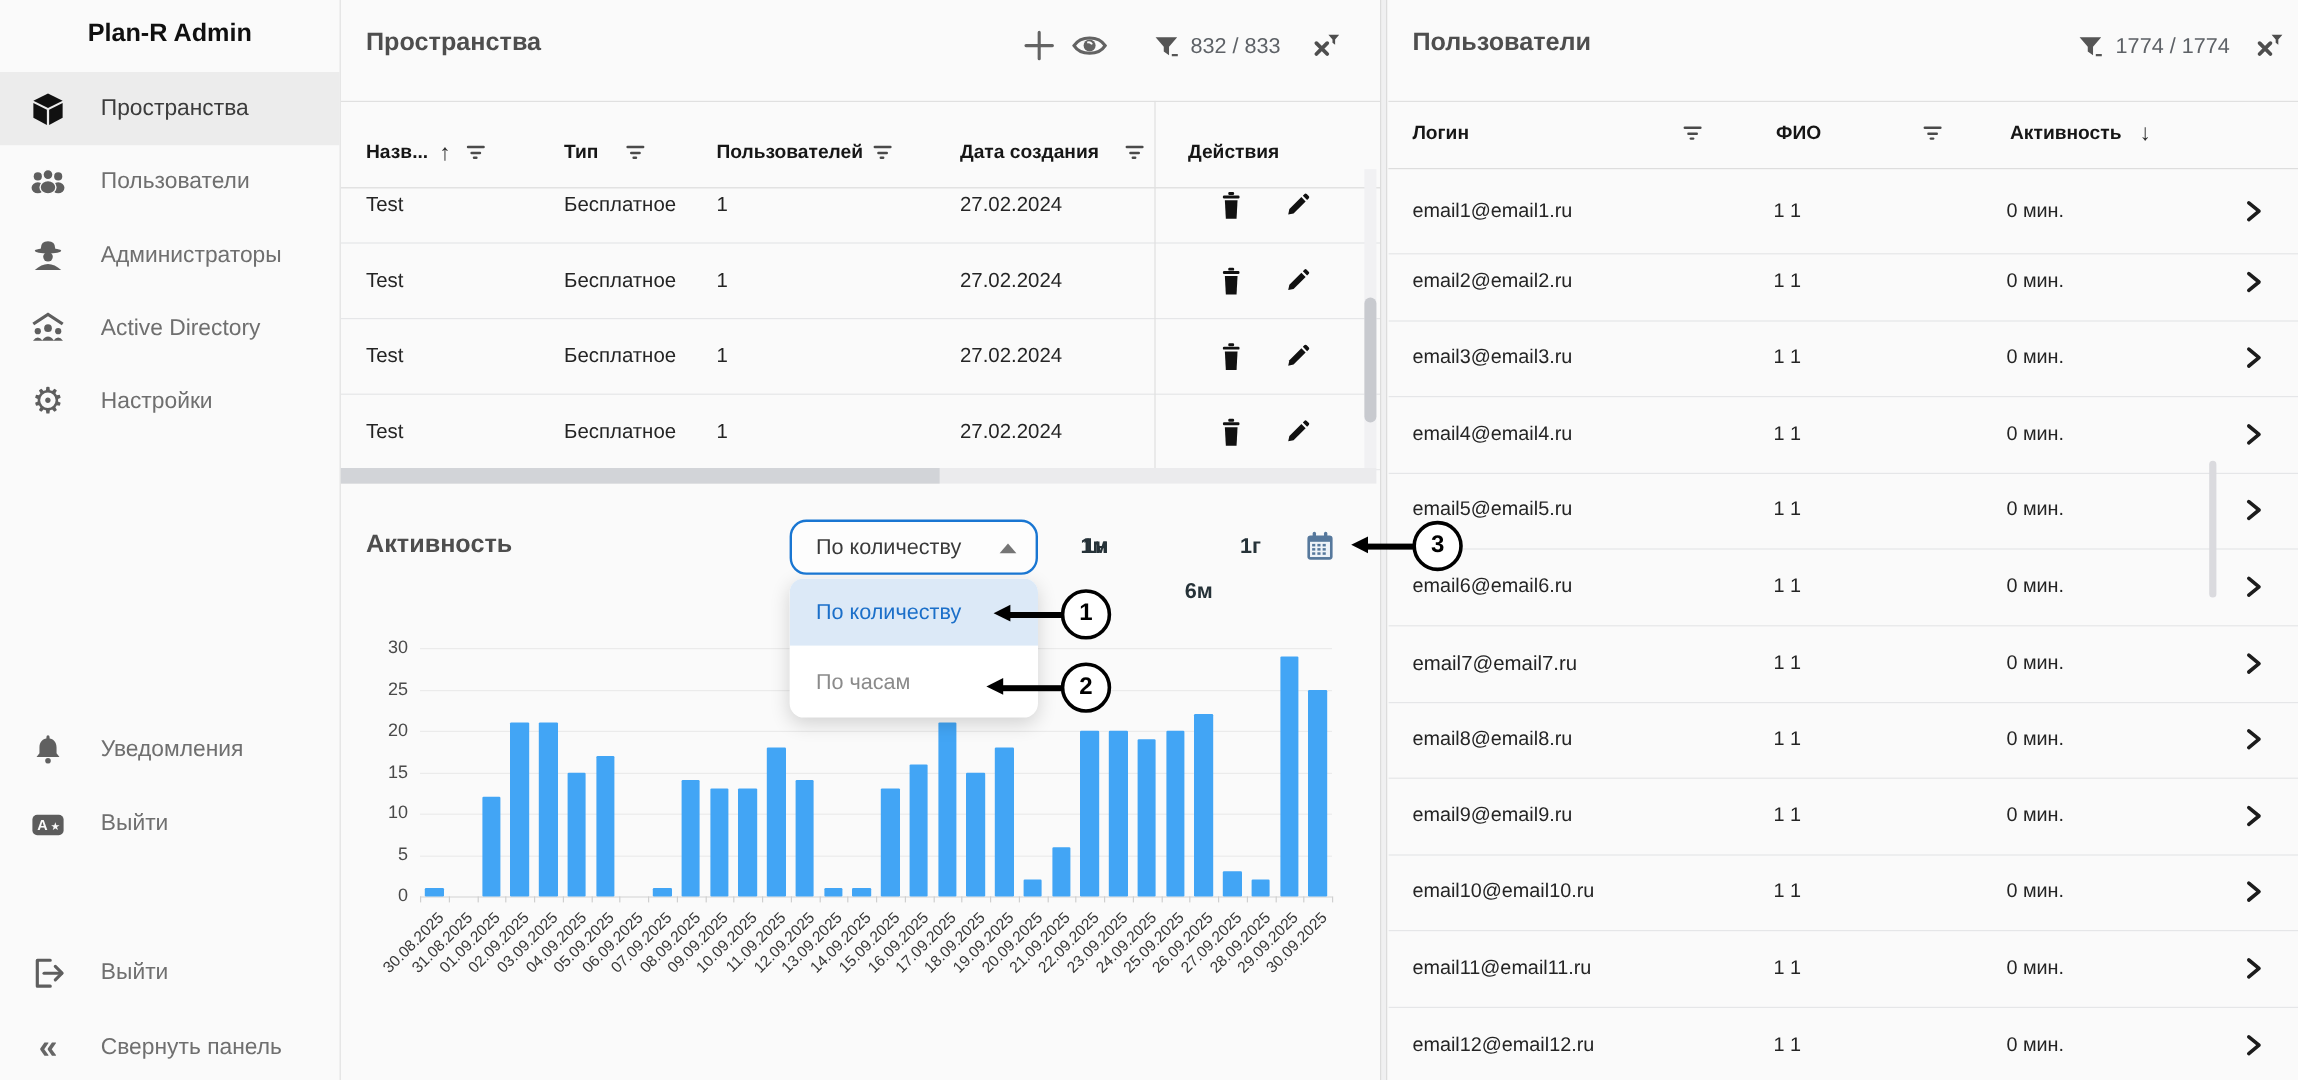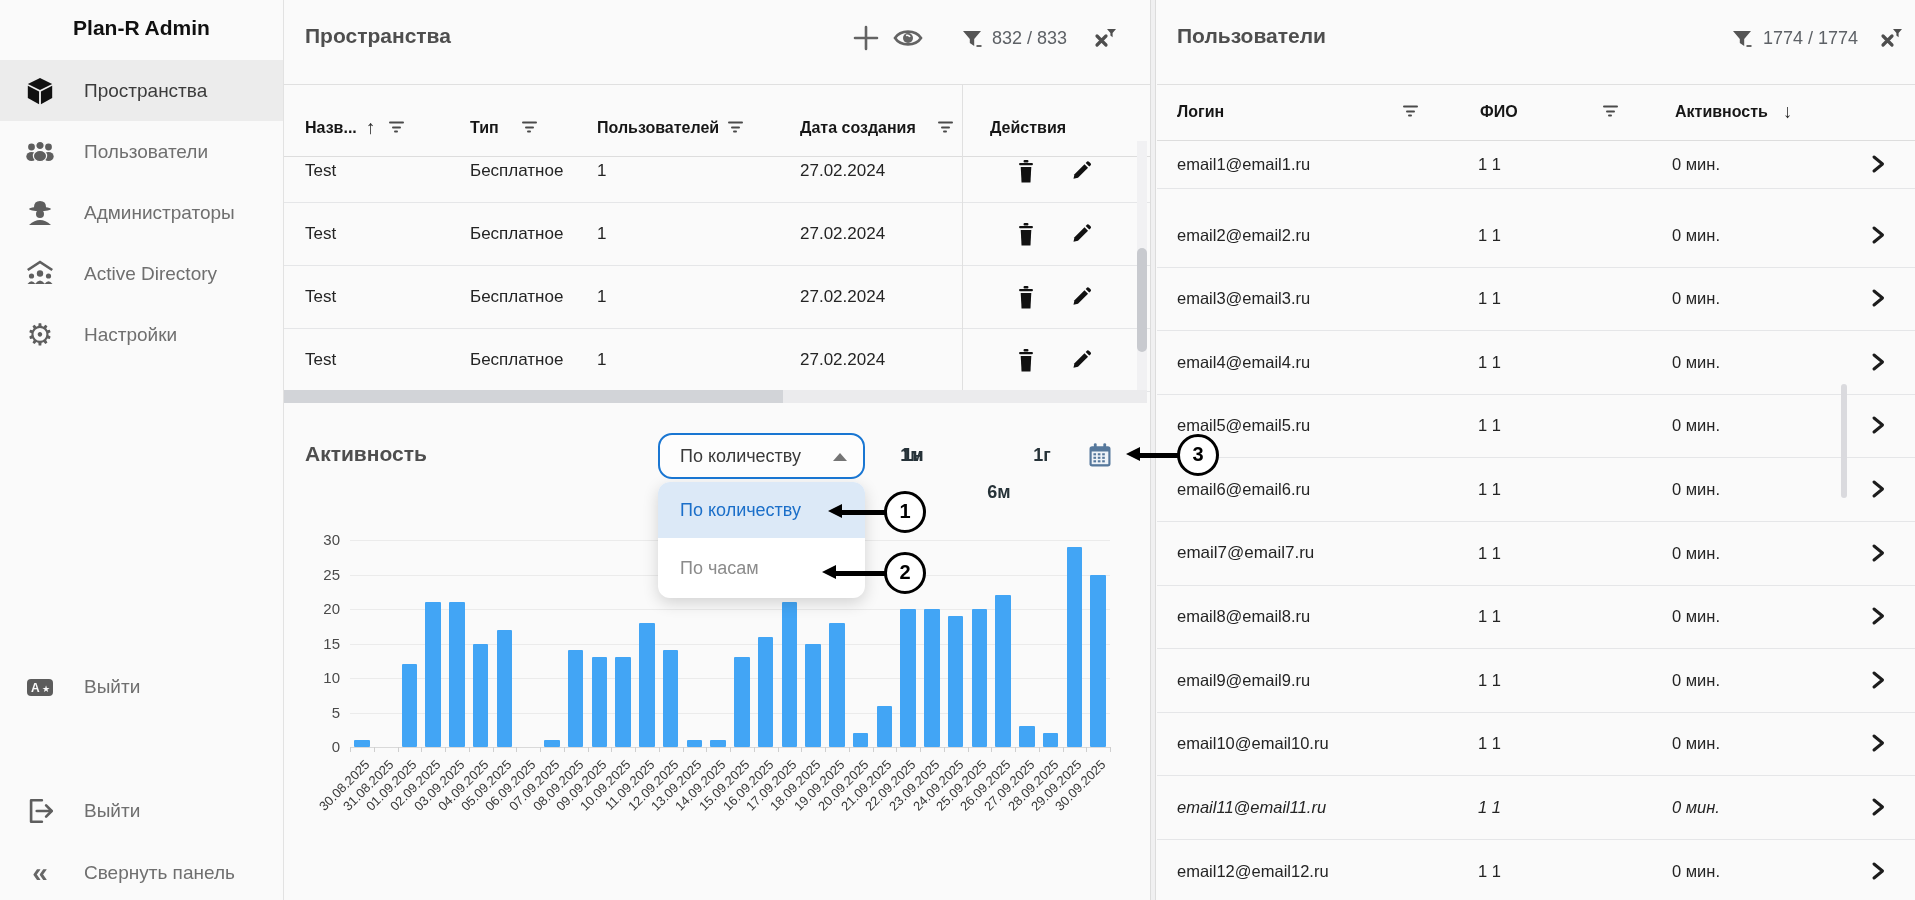--- a/index.html
+++ b/index.html
@@ -112,20 +112,30 @@
       </span>
       <span class="side-label">Active Directory</span>
     </div>
     <div class="side-item" style="top:304px">
       <span class="side-icon">
           <span class="glyph" style="font-size:30px;">⚙</span>
         </span>
       <span class="side-label">Настройки</span>
     </div>
 
+    <div class="side-item" style="top:594px">
+      <span class="side-icon">
+        <svg width="30" height="30" viewBox="0 0 32 32" fill="#606060">
+            <rect x="14.6" y="3" width="2.8" height="4" rx="1.4"></rect>
+            <path d="M16,5.5 c-4.8,0 -7.6,3.6 -7.6,8.2 v5.3 l-2.6,3.3 h20.4 l-2.6,-3.3 v-5.3 c0,-4.6 -2.8,-8.2 -7.6,-8.2 z"></path>
+            <circle cx="16" cy="25.6" r="2.5"></circle>
+          </svg>
+      </span>
+      <span class="side-label">Уведомления</span>
+    </div>
     <div class="side-item" style="top:656px">
       <span class="side-icon">
         <svg width="32" height="32" viewBox="0 0 32 32">
             <rect x="3" y="8" width="26" height="17" rx="4" fill="#5c5c5c"></rect>
             <text x="7" y="21" font-size="12" font-weight="bold" fill="#fafafa" font-family="Liberation Sans, sans-serif">A</text>
             <text x="18" y="20.5" font-size="9" fill="#fafafa" font-family="DejaVu Sans, sans-serif">★</text>
           </svg>
       </span>
       <span class="side-label">Выйти</span>
     </div>
@@ -467,21 +477,21 @@
     <span class="col-head" style="left:323px;">ФИО</span>
     <span class="filter-bars" style="left:445px;">
         <i class="fb1"></i>
         <i class="fb2"></i>
         <i class="fb3"></i>
       </span>
     <span class="col-head" style="left:518px;">Активность</span>
     <span class="sort-arrow" style="left:626px;">↓</span>
   </div>
   <div id="users-rows" class="abs" style="left:1157px;top:140px;width:758px;height:760px;overflow:hidden;">
-      <div class="row" style="top:0px;height:49px;padding-left:43px;">
+      <div class="row" style="top:0px;height:72px;padding-left:43px;">
         <div class="cell" style="left:20px;font-size:16.5px;">email1@email1.ru</div>
         <div class="cell" style="left:321px;font-size:16.5px;">1 1</div>
         <div class="cell" style="left:515px;font-size:16.5px;">0 мин.</div>
         <div class="iconbtn" style="position:absolute;left:713px;top:50%;transform:translateY(-50%);width:16px;height:20px;">
           <svg width="15" height="20" viewBox="0 0 15 20">
             <path d="M3,3 L11.5,10 L3,17" fill="none" stroke="#1c1c1c" stroke-width="3" stroke-linecap="round" stroke-linejoin="round"></path>
           </svg>
         </div>
       </div>
       <div class="row" style="top:64px;height:63.6px;">
@@ -567,21 +577,21 @@
       <div class="row" style="top:572px;height:63.6px;">
         <div class="cell" style="left:20px;font-size:16.5px;">email10@email10.ru</div>
         <div class="cell" style="left:321px;font-size:16.5px;">1 1</div>
         <div class="cell" style="left:515px;font-size:16.5px;">0 мин.</div>
         <div class="iconbtn" style="position:absolute;left:713px;top:50%;transform:translateY(-50%);width:16px;height:20px;">
           <svg width="15" height="20" viewBox="0 0 15 20">
             <path d="M3,3 L11.5,10 L3,17" fill="none" stroke="#1c1c1c" stroke-width="3" stroke-linecap="round" stroke-linejoin="round"></path>
           </svg>
         </div>
       </div>
-      <div class="row" style="top:636px;height:63.6px;font-style:italic;">
+      <div class="row" style="top:636px;height:63.6px;">
         <div class="cell" style="left:20px;font-size:16.5px;">email11@email11.ru</div>
         <div class="cell" style="left:321px;font-size:16.5px;">1 1</div>
         <div class="cell" style="left:515px;font-size:16.5px;">0 мин.</div>
         <div class="iconbtn" style="position:absolute;left:713px;top:50%;transform:translateY(-50%);width:16px;height:20px;">
           <svg width="15" height="20" viewBox="0 0 15 20">
             <path d="M3,3 L11.5,10 L3,17" fill="none" stroke="#1c1c1c" stroke-width="3" stroke-linecap="round" stroke-linejoin="round"></path>
           </svg>
         </div>
       </div>
       <div class="row" style="top:700px;height:63.6px;">

